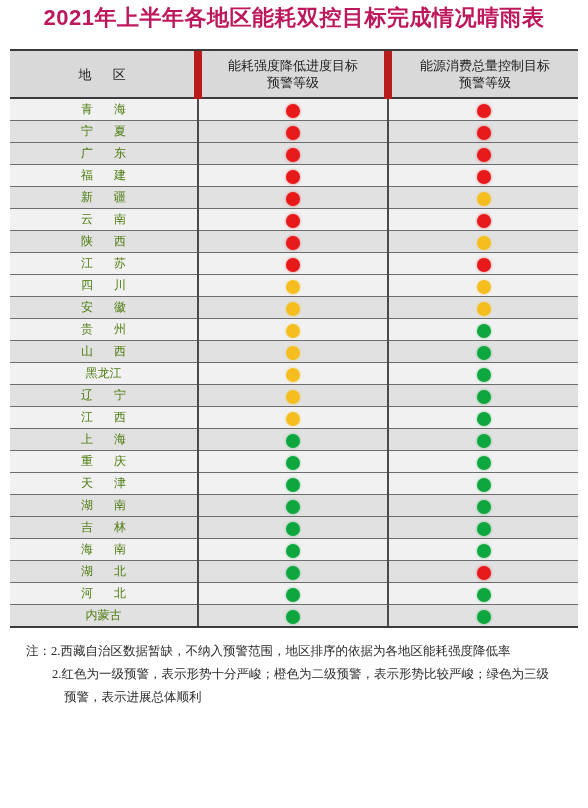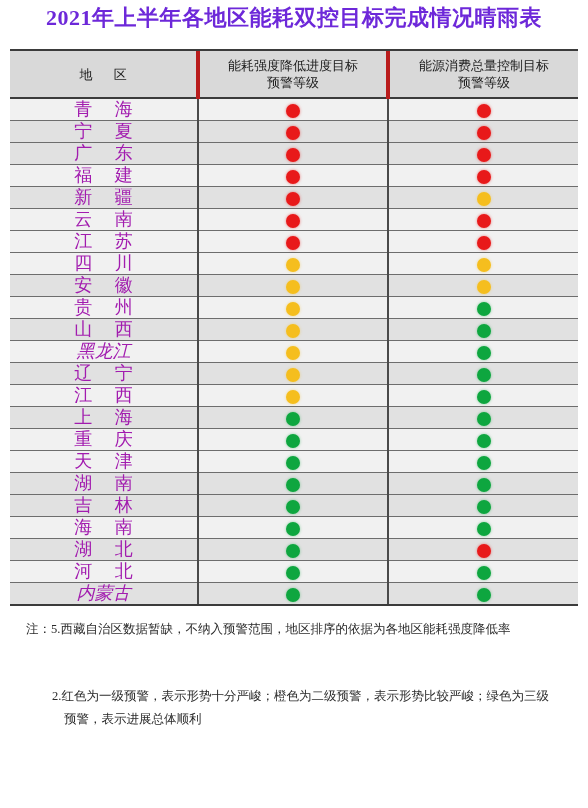--- a/index.html
+++ b/index.html
@@ -23,22 +23,22 @@
   }
 
   
   .title {
     text-align: center;
     font-size: 22px;
     font-weight: bold;
     letter-spacing: 0.5px;
     line-height: 30px;
     padding: 3px 0 4px 0;
-    color: #6d28d9;
-    font-family: Liberation Serif, serif;
+    color: #be185d;
+    font-family: Liberation Sans, sans-serif;
     white-space: nowrap;
   }
 
   
   .table-wrap {
     margin: 12px 10px;
     border-top: 2px solid #3b3b3b;
     border-bottom: 2px solid #3b3b3b;
   }
   table.grid {
@@ -53,21 +53,21 @@
     background: #d9d9d9;
     border-bottom: 2px solid #3b3b3b;
     text-align: center;
     vertical-align: middle;
     font-size: 13px;
     line-height: 17px;
     padding: 6px 2px;
     color: #1a1a1a;
     font-family: "Liberation Serif", "DejaVu Serif", serif;
   }
-  .hdr-row td.sep-l { border-left: 4px solid #b91c1c; }
+  .hdr-row td.sep-l { border-left: 8px solid #b91c1c; }
   .hdr-region-label {
     letter-spacing: 9px;
     padding-left: 9px;
     display: inline-block;
   }
   .hdr-metric-l1 { display: block; }
   .hdr-metric-l2 { display: block; }
 
   tbody tr.data-row td {
     height: 21px;
@@ -76,30 +76,30 @@
     vertical-align: middle;
     text-align: center;
   }
   tbody tr.data-row:last-child td { border-bottom: none; }
   tbody tr.data-row td.sep-l { border-left: 2px solid #4a4a4a; }
 
   tbody tr.odd td  { background: #f1f1f1; }
   tbody tr.even td { background: #e1e1e1; }
 
   .region-name {
-    font-size: 18px;
+    font-size: 12px;
     line-height: 21px;
     letter-spacing: 9px;
     padding-left: 9px;
     display: inline-block;
-    color: #a21caf;
+    color: #4d7c0f;
     white-space: nowrap;
     font-family: "Liberation Serif", "DejaVu Serif", serif;
   }
-  .region-name.tight { letter-spacing: 0px; padding-left: 0px; font-style: italic; }
+  .region-name.tight { letter-spacing: 0px; padding-left: 0px; }
 
   .dot {
     display: inline-block;
     width: 14px;
     height: 14px;
     border-radius: 50%;
     vertical-align: middle;
   }
   .dot.red    { background: #e8191a; box-shadow: 0 0 3px rgba(232,25,26,0.55); }
   .dot.orange { background: #f5be1e; box-shadow: 0 0 3px rgba(245,190,30,0.45); }
@@ -108,21 +108,21 @@
   
   .notes {
     margin: 9px 14px 0 26px;
     font-size: 12.5px;
     line-height: 23px;
     color: #2a2a2a;
     font-family: "Liberation Serif", "DejaVu Serif", serif;
   }
   .note-line { display: block; white-space: nowrap; }
   .note-line.indent1 { text-indent: 0; }
-  .note-line.indent2 { padding-left: 26px; margin-top: 44px; }
+  .note-line.indent2 { padding-left: 26px; }
   .note-line.indent3 { padding-left: 38px; }
 </style>
 </head>
 <body>
 
 <div class="page">
 
   <div class="title">2021年上半年各地区能耗双控目标完成情况晴雨表</div>
 
   <div class="table-wrap">
@@ -171,20 +171,25 @@
           <tr class="data-row even">
             <td><span class="region-name">新 疆</span></td>
             <td class="sep-l"><span class="dot red"></span></td>
             <td class="sep-l"><span class="dot orange"></span></td>
           </tr>
           <tr class="data-row odd">
             <td><span class="region-name">云 南</span></td>
             <td class="sep-l"><span class="dot red"></span></td>
             <td class="sep-l"><span class="dot red"></span></td>
           </tr>
+          <tr class="data-row even">
+            <td><span class="region-name">陕 西</span></td>
+            <td class="sep-l"><span class="dot red"></span></td>
+            <td class="sep-l"><span class="dot orange"></span></td>
+          </tr>
           <tr class="data-row odd">
             <td><span class="region-name">江 苏</span></td>
             <td class="sep-l"><span class="dot red"></span></td>
             <td class="sep-l"><span class="dot red"></span></td>
           </tr>
           <tr class="data-row odd">
             <td><span class="region-name">四 川</span></td>
             <td class="sep-l"><span class="dot orange"></span></td>
             <td class="sep-l"><span class="dot orange"></span></td>
           </tr>
@@ -261,18 +266,18 @@
           <tr class="data-row even">
             <td><span class="region-name tight">内蒙古</span></td>
             <td class="sep-l"><span class="dot green"></span></td>
             <td class="sep-l"><span class="dot green"></span></td>
           </tr>
         </tbody>
     </table>
   </div>
 
   <div class="notes">
-    <span class="note-line indent1">注：5.西藏自治区数据暂缺，不纳入预警范围，地区排序的依据为各地区能耗强度降低率</span>
+    <span class="note-line indent1">注：2.西藏自治区数据暂缺，不纳入预警范围，地区排序的依据为各地区能耗强度降低率</span>
     <span class="note-line indent2">2.红色为一级预警，表示形势十分严峻；橙色为二级预警，表示形势比较严峻；绿色为三级</span>
     <span class="note-line indent3">预警，表示进展总体顺利</span>
   </div>
 
 </div>
 
 </body></html>

